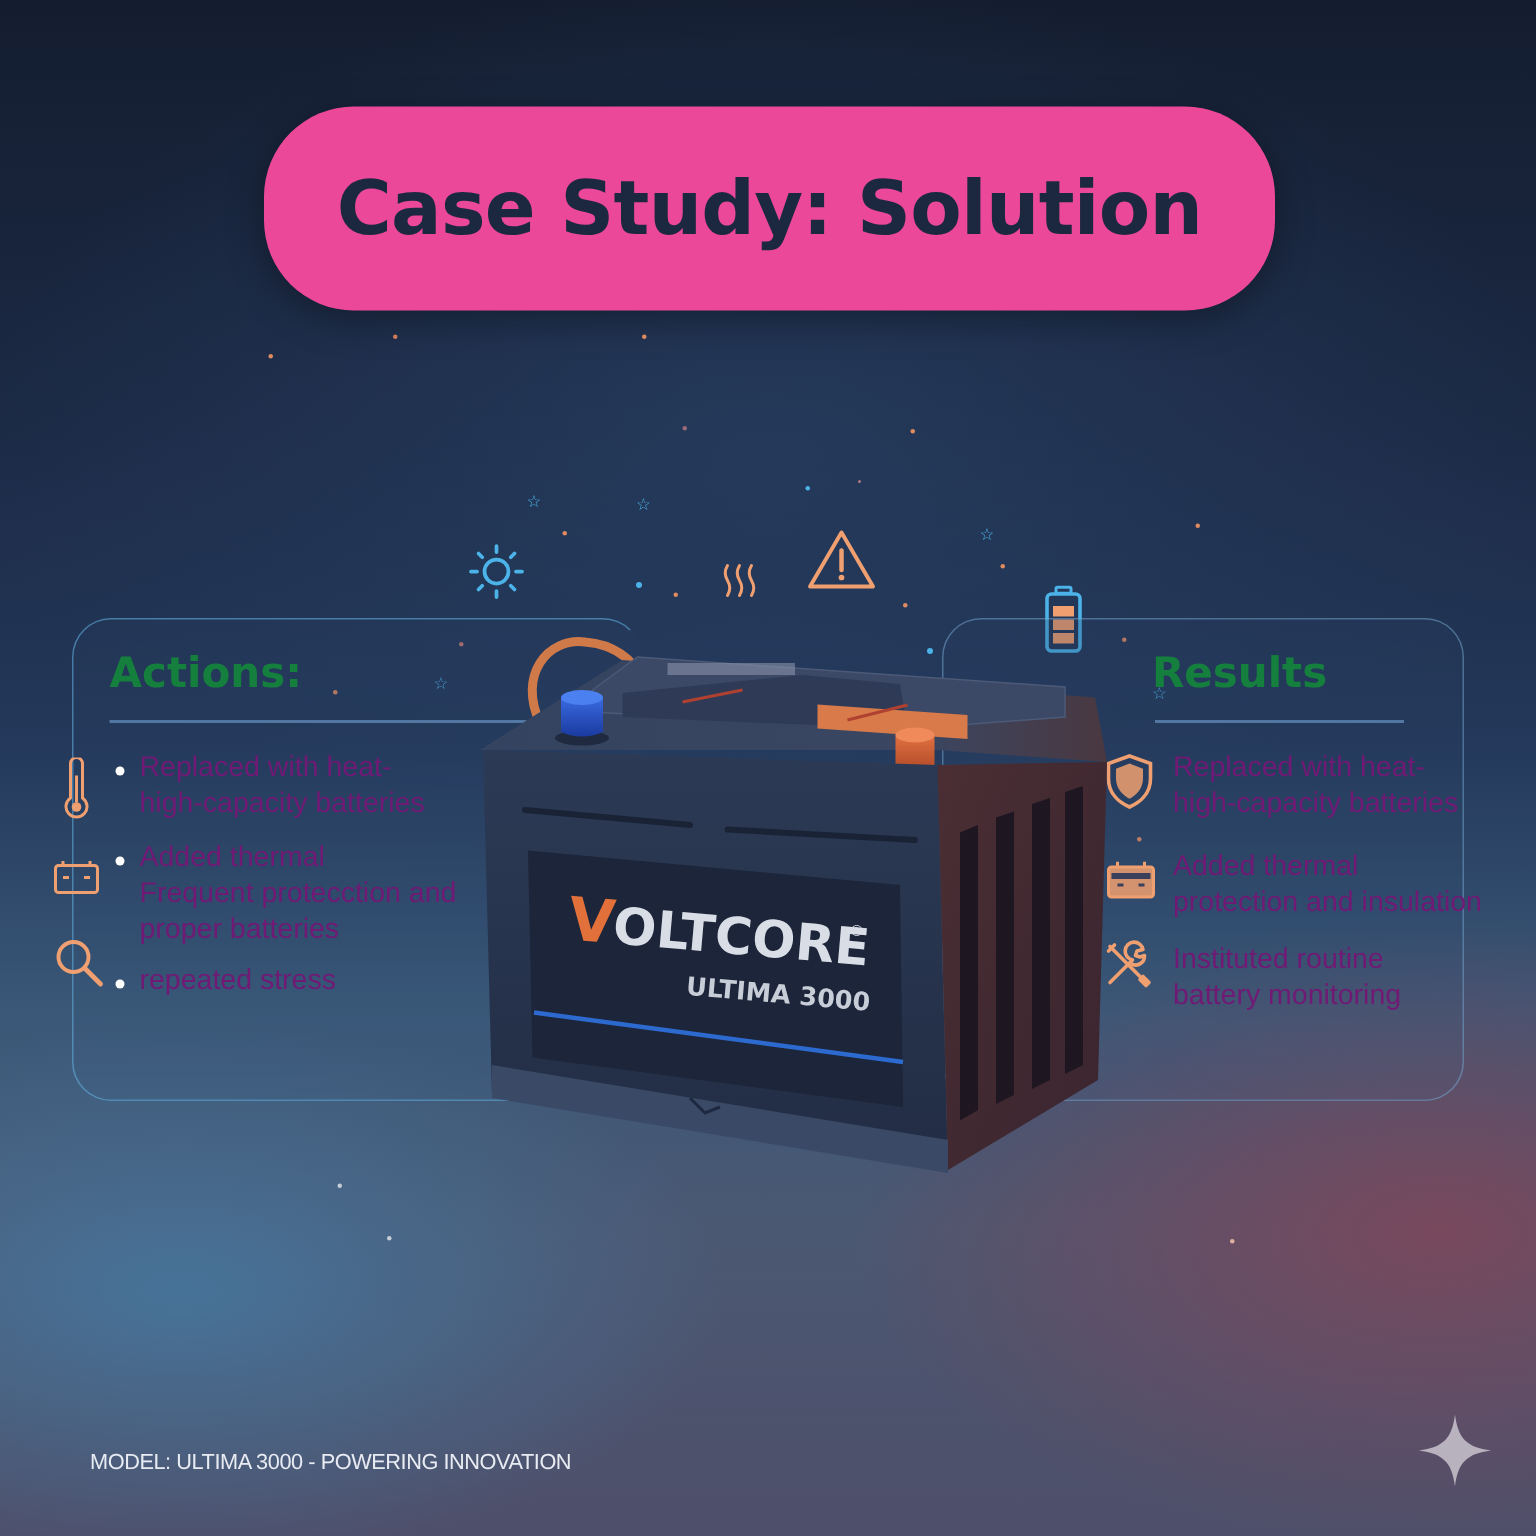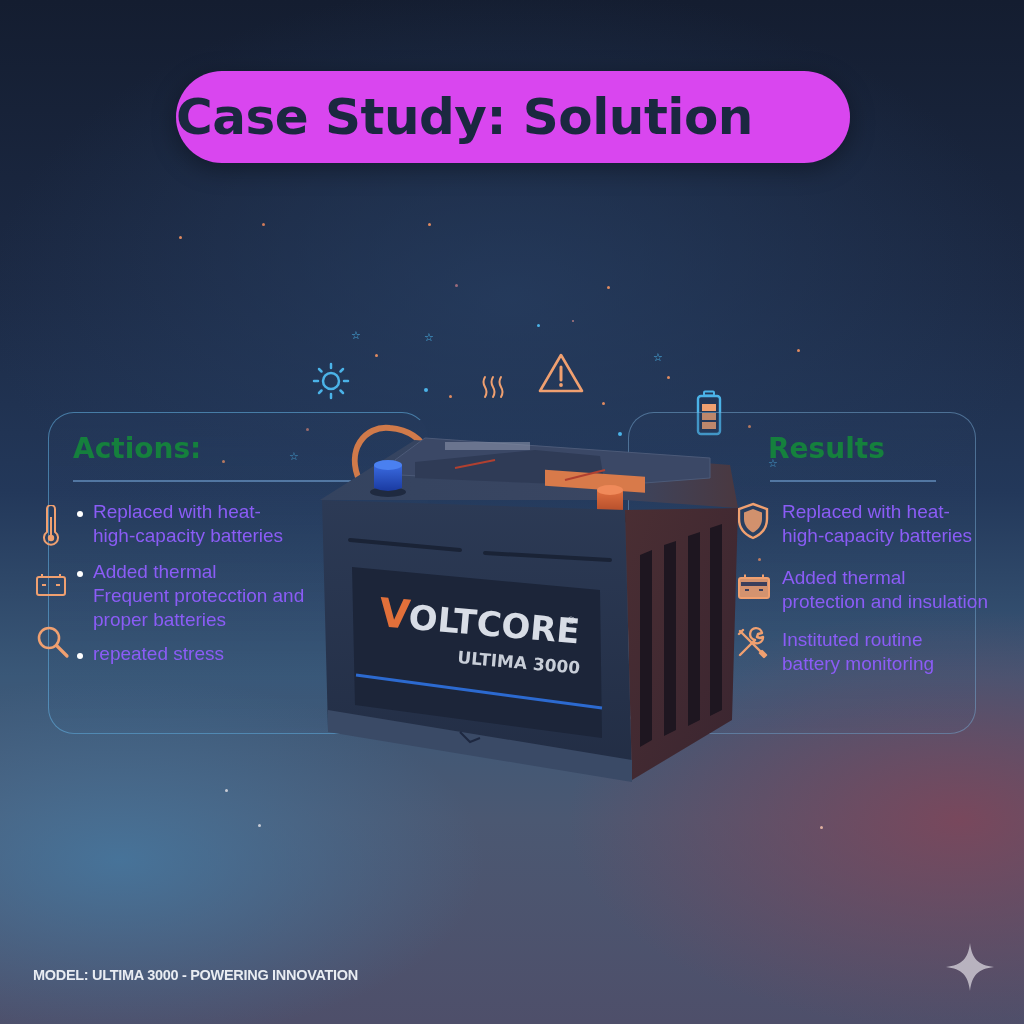--- a/index.html
+++ b/index.html
@@ -11,24 +11,24 @@
     background:
       radial-gradient(ellipse 520px 260px at 120px 860px, rgba(70,120,160,0.85), rgba(70,120,160,0) 70%),
       radial-gradient(ellipse 560px 300px at 960px 820px, rgba(125,70,90,0.9), rgba(125,70,90,0) 70%),
       radial-gradient(ellipse 700px 420px at 512px 300px, rgba(40,64,100,0.7), rgba(40,64,100,0) 75%),
       linear-gradient(180deg, #141d30 0%, #1c2a45 28%, #23385a 48%, #3a5878 66%, #4b5872 80%, #4e4f6a 100%);
   }
   .stage { position: absolute; inset: 0; }
 
   
   .title-pill {
-    position: absolute; left: 176px; top: 71px; width: 674px; height: 92px;
-    background: #d946ef; border-radius: 60px;
+    position: absolute; left: 176px; top: 71px; width: 674px; height: 136px;
+    background: #ec4899; border-radius: 60px;
     box-shadow: 0 6px 24px rgba(0,0,0,0.35);
-    display: flex; align-items: center; 
+    display: flex; align-items: center; justify-content: center;
   }
   .title-text {
     font-family: "DejaVu Sans", sans-serif;
     font-weight: bold; font-size: 50px; color: #1b2840; letter-spacing: -0.5px;
   }
 
   
   .dot { position: absolute; border-radius: 50%; }
   .star-glyph { position: absolute; font-size: 11px; color: #4bb3e8; line-height: 1; }
 
@@ -44,32 +44,32 @@
   }
   .panel-left { left: 48px; width: 380px; border-right-color: transparent; }
   .panel-right { left: 628px; width: 348px; border-left-color: transparent; border-color: rgba(120,170,210,0.5); }
 
   .panel-heading {
     position: absolute; font-weight: bold; font-size: 28px; color: #15803d;
     font-family: "DejaVu Sans", sans-serif;
   }
   .heading-rule { position: absolute; height: 1.5px; background: rgba(120,170,220,0.55); }
 
-  .item { position: absolute; font-size: 19px; line-height: 24px; color: #8b5cf6; }
+  .item { position: absolute; font-size: 19px; line-height: 24px; color: #701a75; }
   .bullet-dot { position: absolute; width: 6px; height: 6px; border-radius: 50%; background: #ffffff; }
   .item-icon { position: absolute; }
 
   
   .battery { position: absolute; left: 320px; top: 420px; width: 420px; height: 380px; }
 
   .brand-v { fill: #e2703a; }
   .footer-left, .footer-right {
     position: absolute; top: 967px; font-size: 14.5px; color: #e8ecf2; letter-spacing: -0.3px;
   }
-  .footer-left { left: 33px; font-weight: bold; }
+  .footer-left { left: 60px; }
   .footer-right { right: 40px; }
   .sparkle { position: absolute; left: 944px; top: 941px; }
 </style>
 </head>
 <body>
 
 <div class="stage">
 
   <div class="title-pill">
     <span class="title-text">Case Study: Solution</span>

